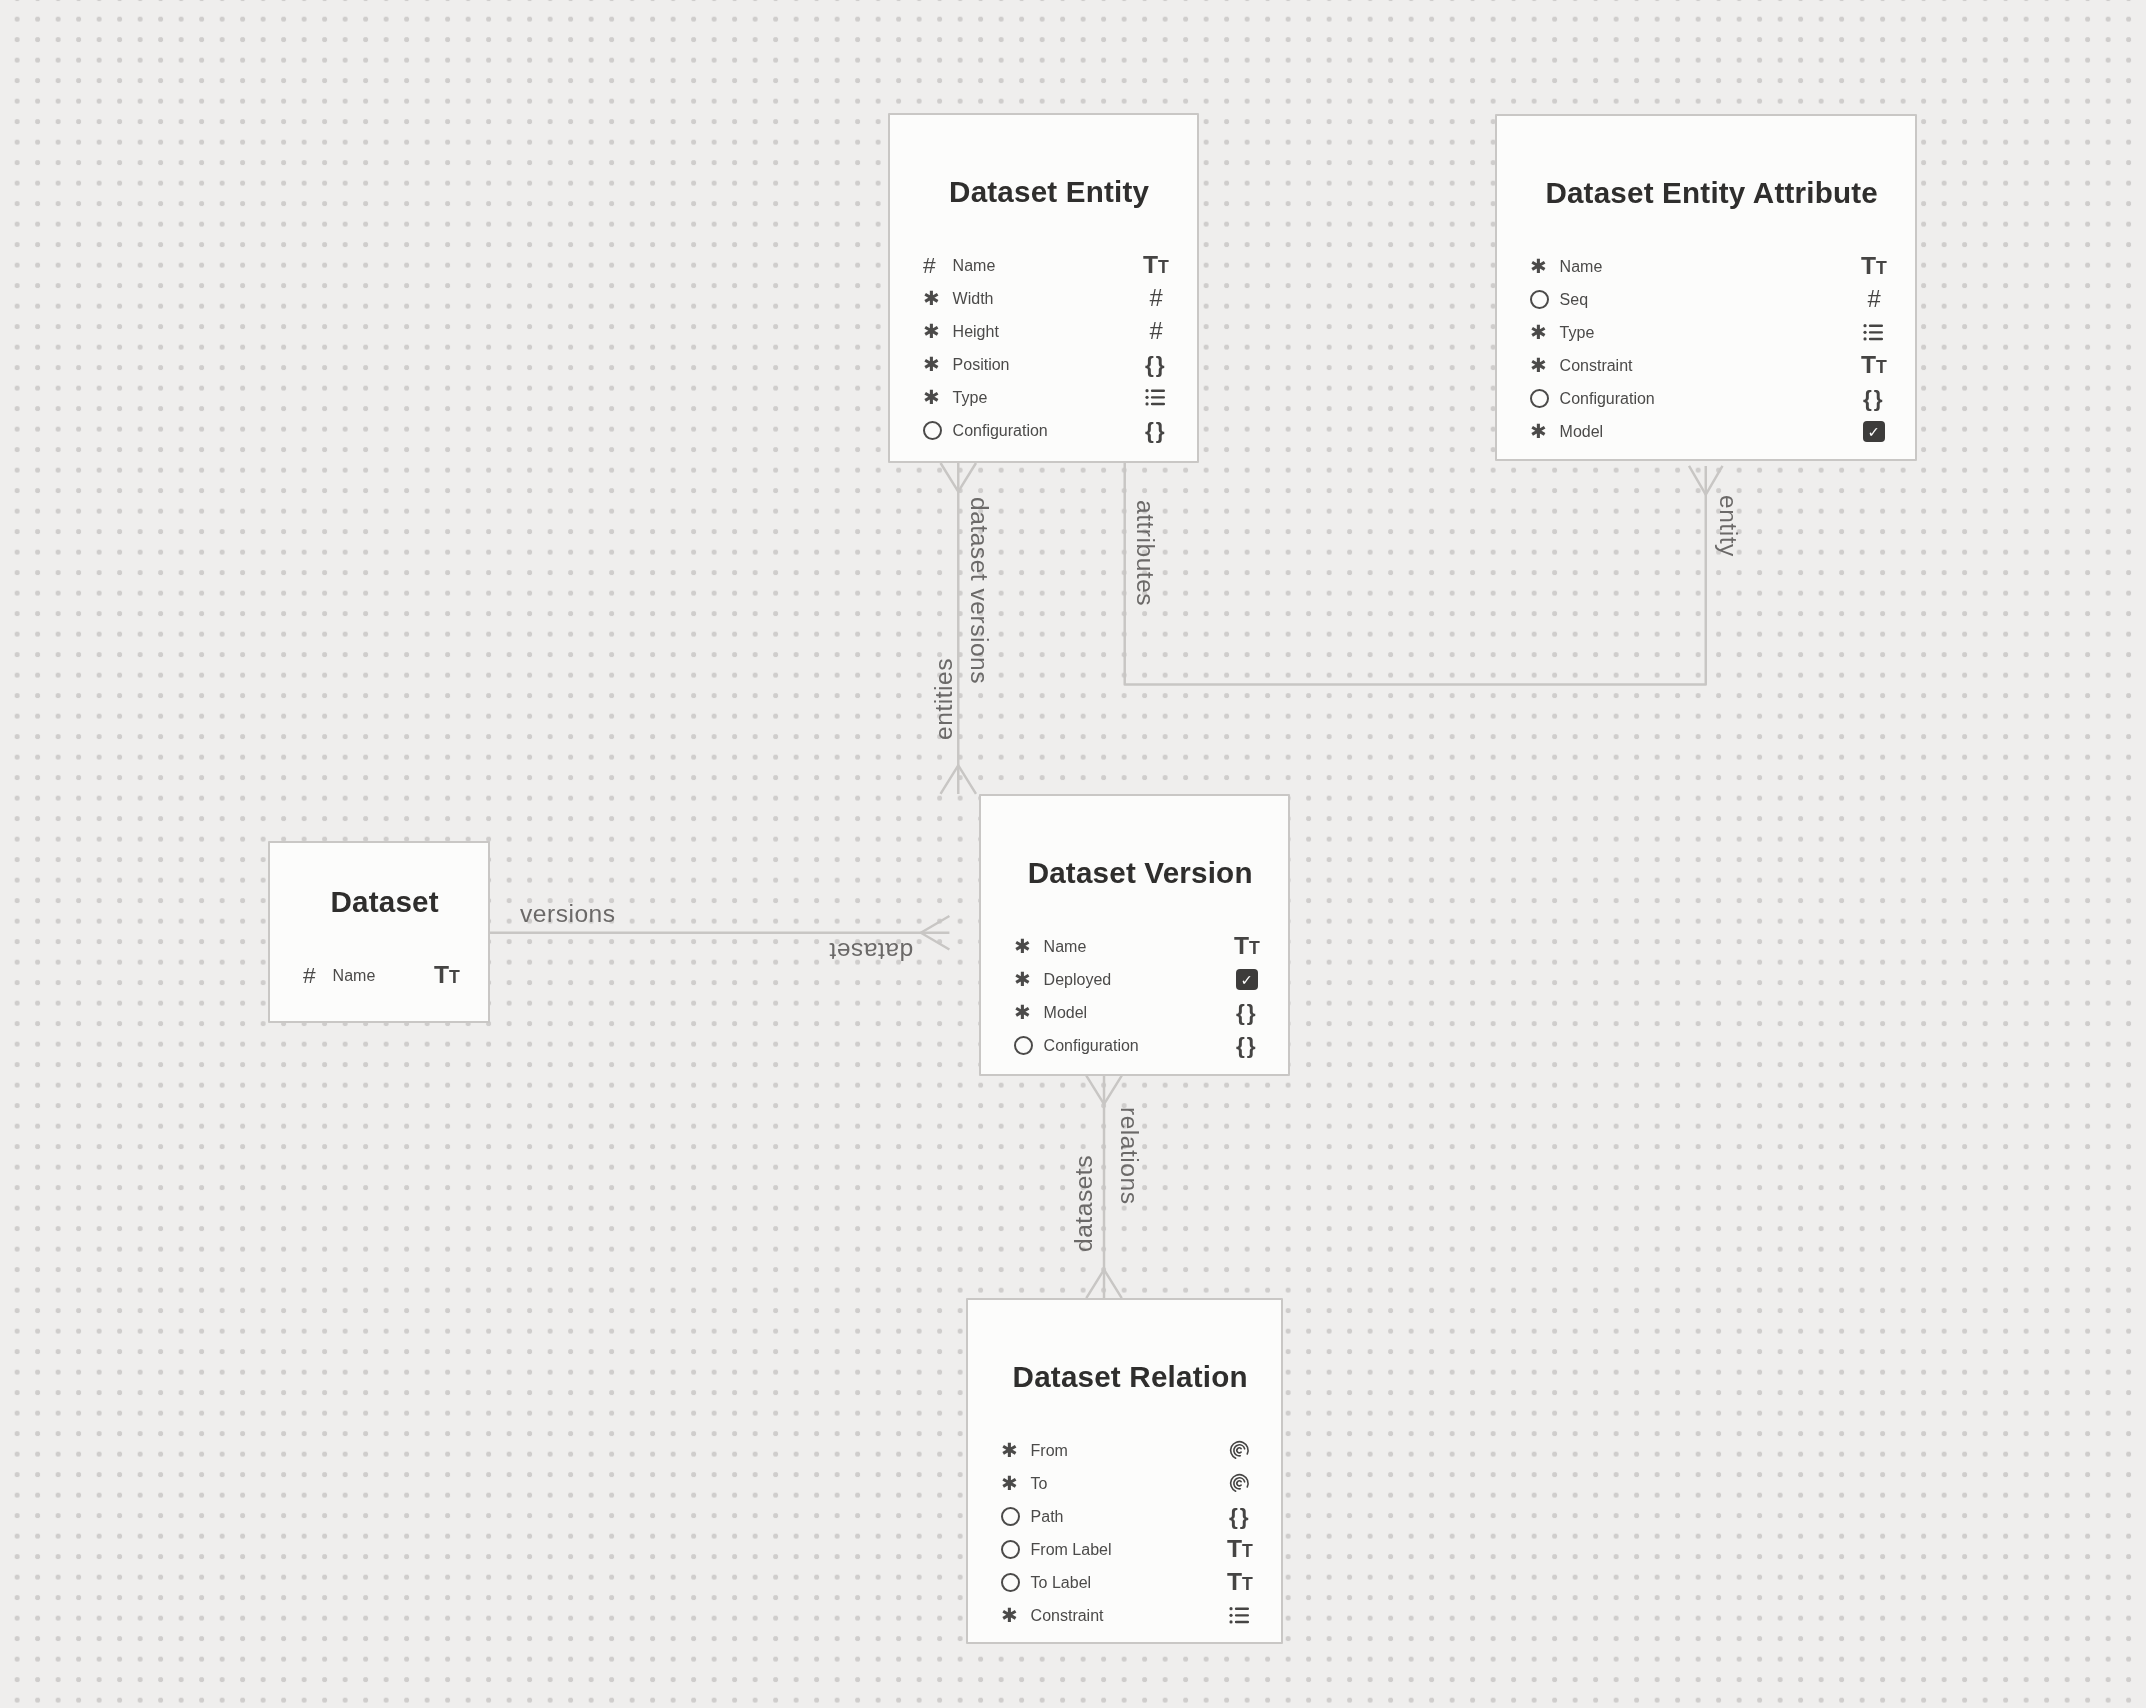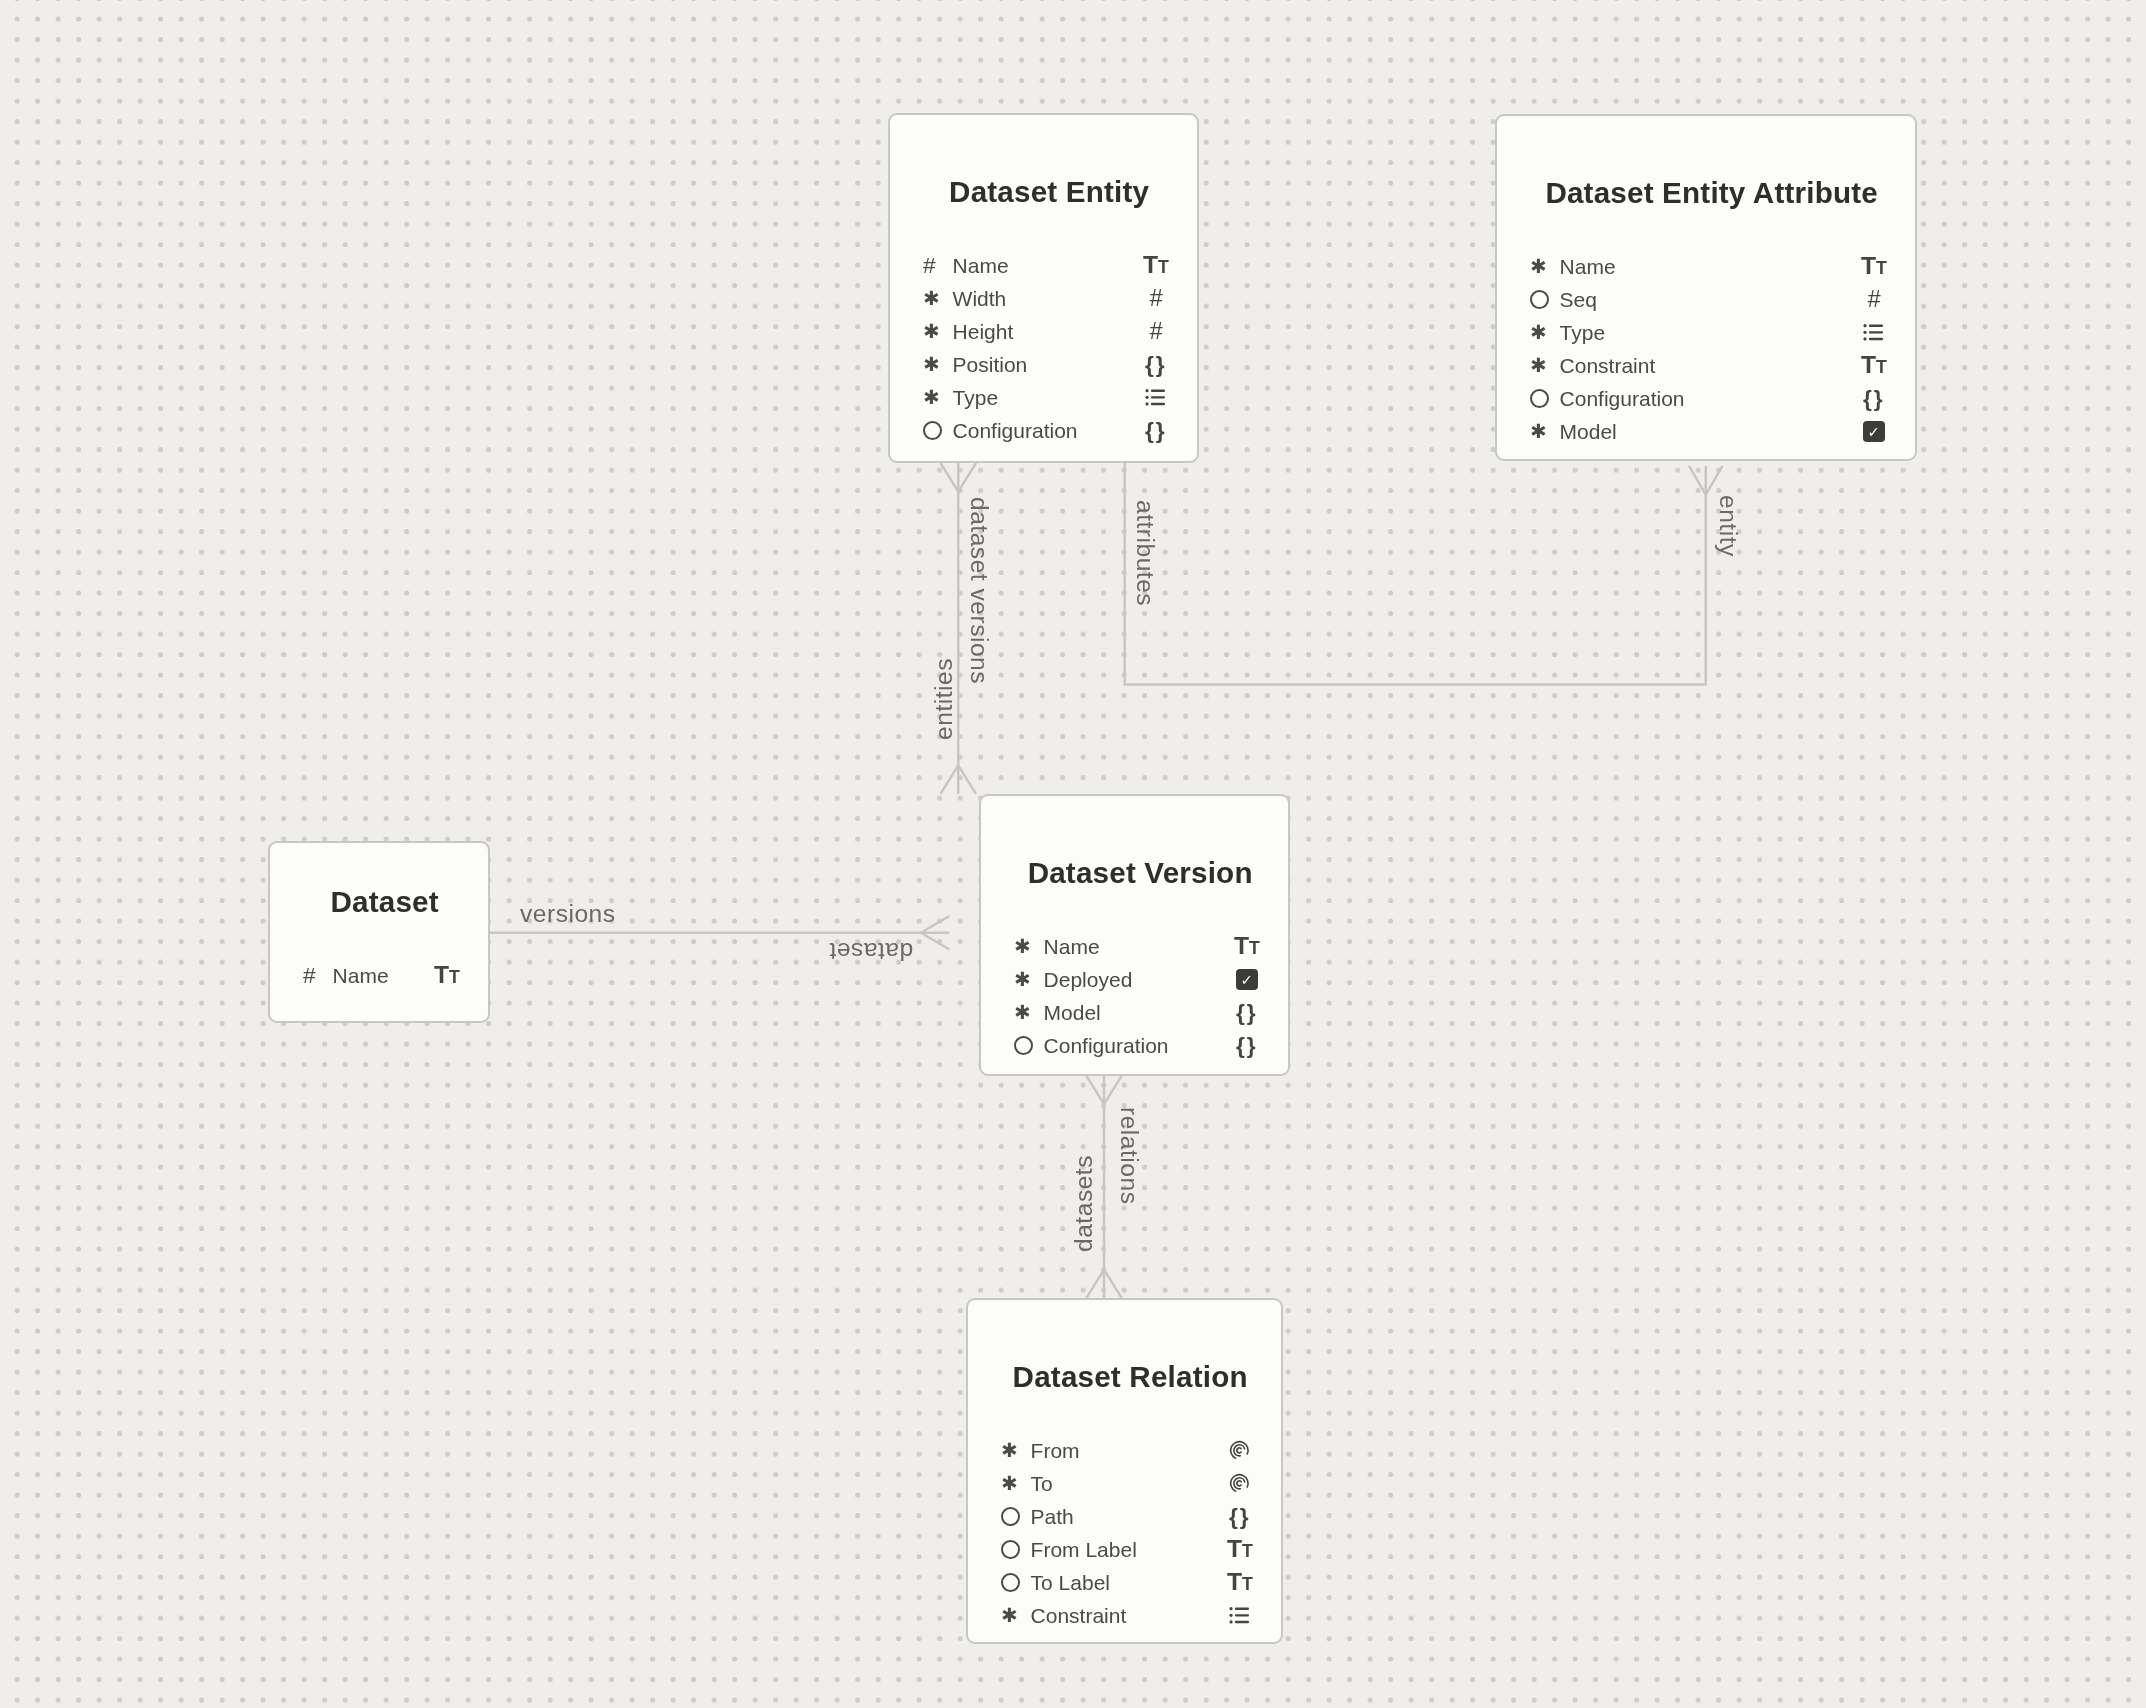--- a/index.html
+++ b/index.html
@@ -15,35 +15,35 @@
   .canvas{
     position:relative;width:2146px;height:1708px;overflow:hidden;
     background-color:var(--bg);
     background-image:radial-gradient(circle,var(--dot) 2.3px,rgba(0,0,0,0) 2.9px);
     background-size:20.5px 20.5px;background-position:6.9px 8.9px;
   }
   .wires{position:absolute;left:0;top:0;}
   .wires path{stroke:var(--line);stroke-width:2.5;fill:none;stroke-linejoin:round;}
   .card{
     position:absolute;box-sizing:border-box;
-    background:var(--card-bg);border:2px solid var(--card-border);border-radius:9px;
+    background:var(--card-bg);border:2px solid var(--card-border);border-radius:1px;
     padding:59px 21.7px 0 33px;
   }
   .card.compact{padding-top:41px;}
   .card-title{
     height:35px;line-height:35px;text-align:center;white-space:nowrap;
     font-size:29.6px;font-weight:700;color:var(--title);letter-spacing:0.2px;
     margin-bottom:40px;
   }
   .frow{display:flex;align-items:center;height:33px;}
   .mic{width:29.6px;flex:none;display:flex;align-items:center;color:var(--field);}
   .mic.hash{font-size:22.7px;font-weight:500;}
   .mic.req{font-size:19.7px;}
   .mic.opt::before{content:"";width:14.8px;height:14.8px;border:2.5px solid var(--field);border-radius:50%;}
-  .fname{font-size:21px;color:var(--field);white-space:nowrap;padding-right:9.9px;}
+  .fname{font-size:16px;color:var(--field);white-space:nowrap;padding-right:9.9px;}
   .tic{margin-left:auto;min-width:39px;flex:none;display:flex;justify-content:center;align-items:center;color:var(--icon);}
   .tt{font-weight:700;font-size:24.6px;line-height:1;}
   .tt span{font-size:17.7px;}
   .num{font-style:italic;font-size:23.6px;font-weight:500;line-height:1;}
   .js{font-size:22.7px;font-weight:600;letter-spacing:2px;line-height:1;}
   .cb{width:21.7px;height:21.7px;background:#3d3c3b;border-radius:3.9px;color:#fff;
       font-size:14.8px;font-weight:700;display:flex;align-items:center;justify-content:center;}
   .rlabel{position:absolute;font-size:24.6px;color:var(--label);letter-spacing:0.5px;white-space:nowrap;}
   .rlabel.v{writing-mode:vertical-rl;}
   .rlabel.v-flip{writing-mode:vertical-rl;transform:rotate(180deg);}

